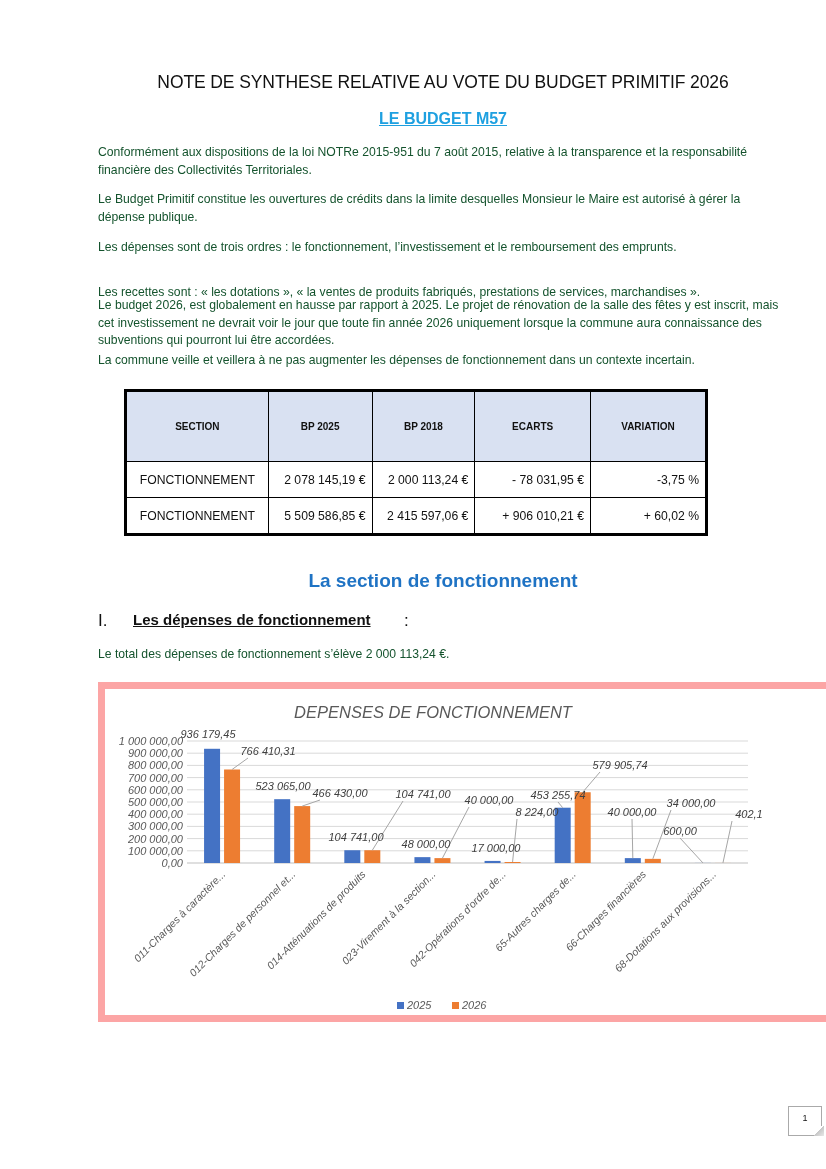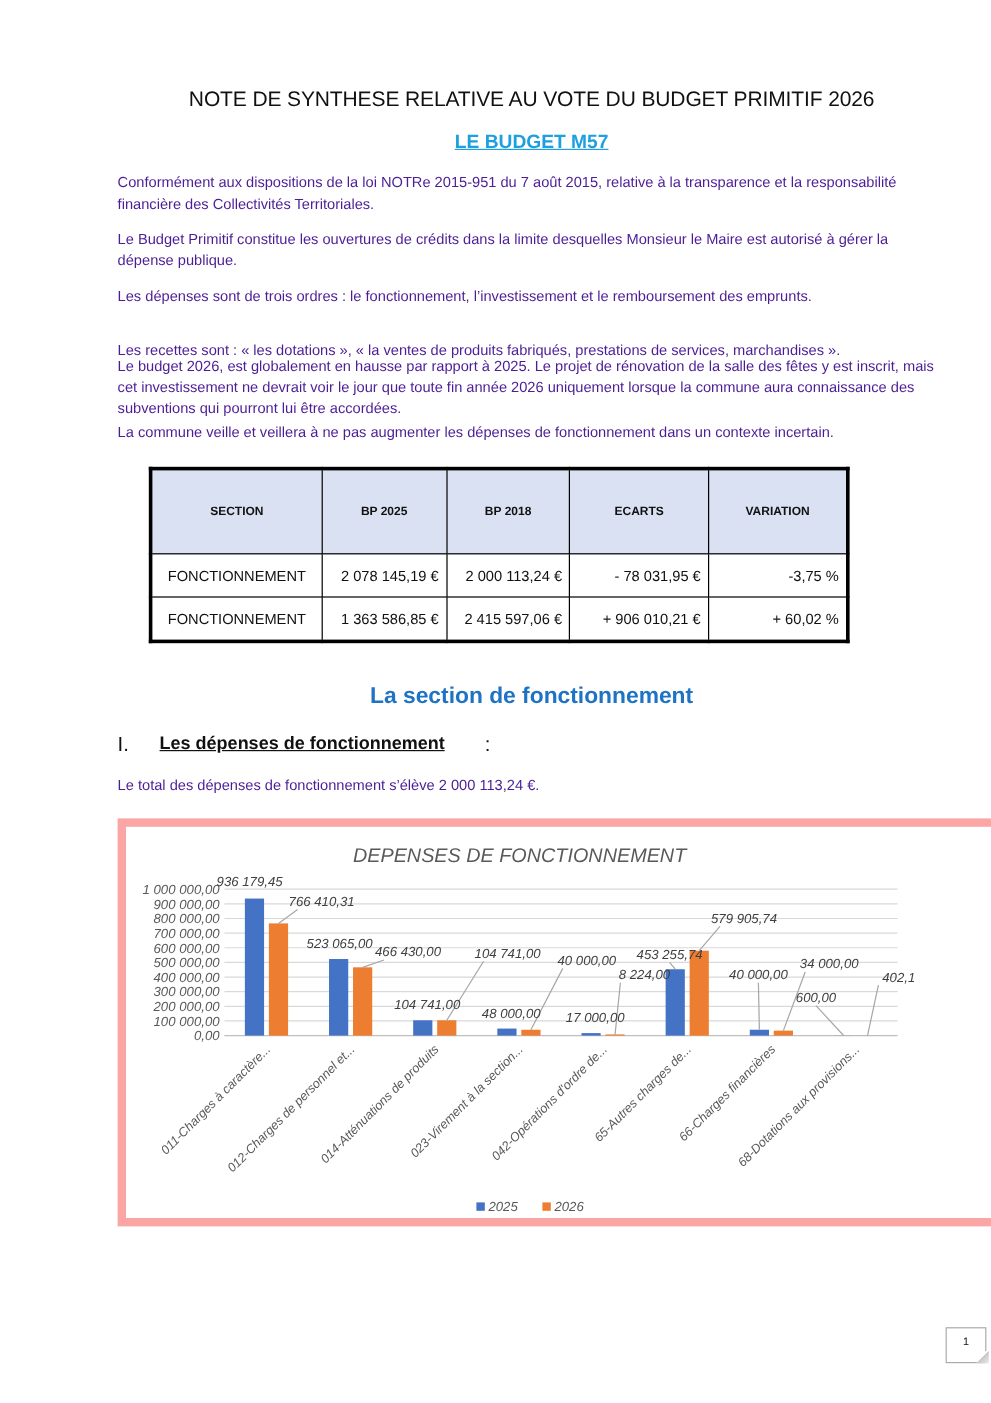--- a/index.html
+++ b/index.html
@@ -1,21 +1,21 @@
 <!DOCTYPE html>
 <html><head>
 <meta charset="utf-8">
 <style>
   html, body { margin: 0; padding: 0; background: #ffffff; }
   body { width: 826px; height: 1169px; position: relative; overflow: hidden;
          font-family: "Liberation Sans", sans-serif; color: #111; }
   .abs { position: absolute; }
   .title { left: 0; width: 886px; top: 72px; text-align: center; font-size: 17.5px; color: #111; letter-spacing: -0.1px; }
   .subtitle { left: 0; width: 886px; top: 110px; text-align: center; font-size: 16px; font-weight: bold; color: #1ea0e0; text-decoration: underline; }
-  .para { left: 98px; width: 692px; font-size: 12.2px; line-height: 17.5px; color: #4c1d95; }
+  .para { left: 98px; width: 692px; font-size: 12.2px; line-height: 17.5px; color: #14532d; }
   table.budget { position: absolute; left: 124px; top: 389px; width: 584px; border-collapse: collapse;
                  border: 3px solid #000; font-size: 12.2px; }
   table.budget th, table.budget td { border: 1.5px solid #000; }
   table.budget th { background: #d9e1f2; height: 67px; font-weight: bold; text-align: center; font-size: 10px; }
   table.budget td { height: 35px; padding: 0 6px; text-align: right; white-space: nowrap; }
   table.budget td.first { text-align: center; }
   .section-heading { left: 0; width: 886px; top: 570px; text-align: center; font-size: 19px; font-weight: bold; color: #1f73c4; }
   .h2-num { left: 98px; top: 611px; font-size: 17px; }
   .h2-text { left: 133px; top: 611px; font-size: 15px; font-weight: bold; text-decoration: underline; }
   .h2-colon { left: 404px; top: 611px; font-size: 17px; }
@@ -58,21 +58,21 @@
   <tbody>
     <tr>
       <td class="first">FONCTIONNEMENT</td>
       <td>2 078 145,19 €</td>
       <td>2 000 113,24 €</td>
       <td>- 78 031,95 €</td>
       <td>-3,75 %</td>
     </tr>
     <tr>
       <td class="first">FONCTIONNEMENT</td>
-      <td>1 363 586,85 €</td>
+      <td>5 509 586,85 €</td>
       <td>2 415 597,06 €</td>
       <td>+ 906 010,21 €</td>
       <td>+ 60,02 %</td>
     </tr>
   </tbody>
 </table>
 
 <div class="abs section-heading">La section de fonctionnement</div>
 <div class="abs h2-num">I.</div>
 <div class="abs h2-text">Les dépenses de fonctionnement</div>

